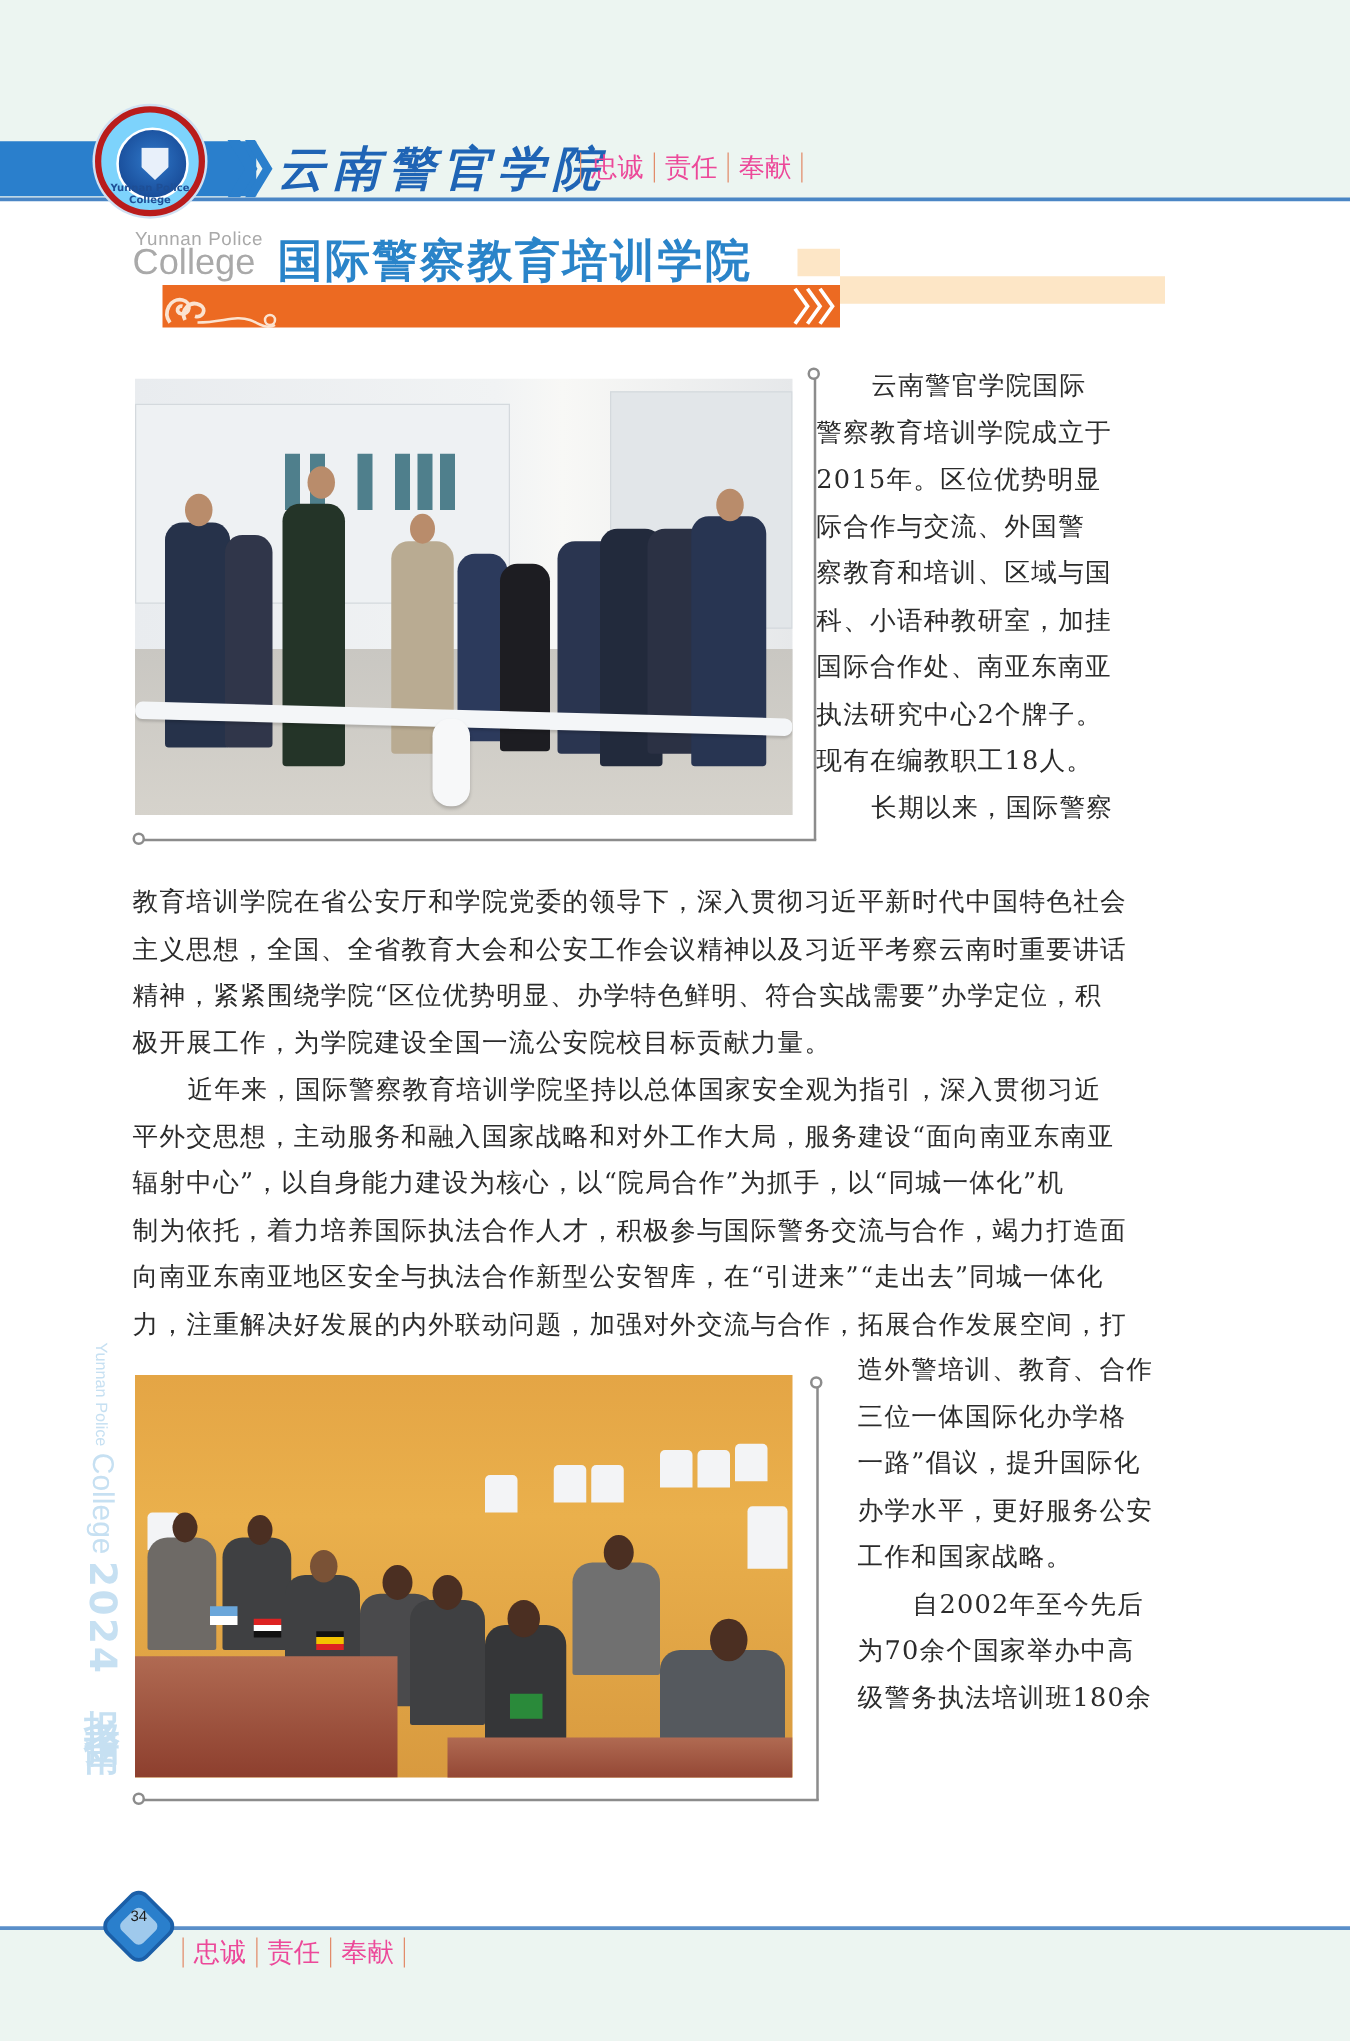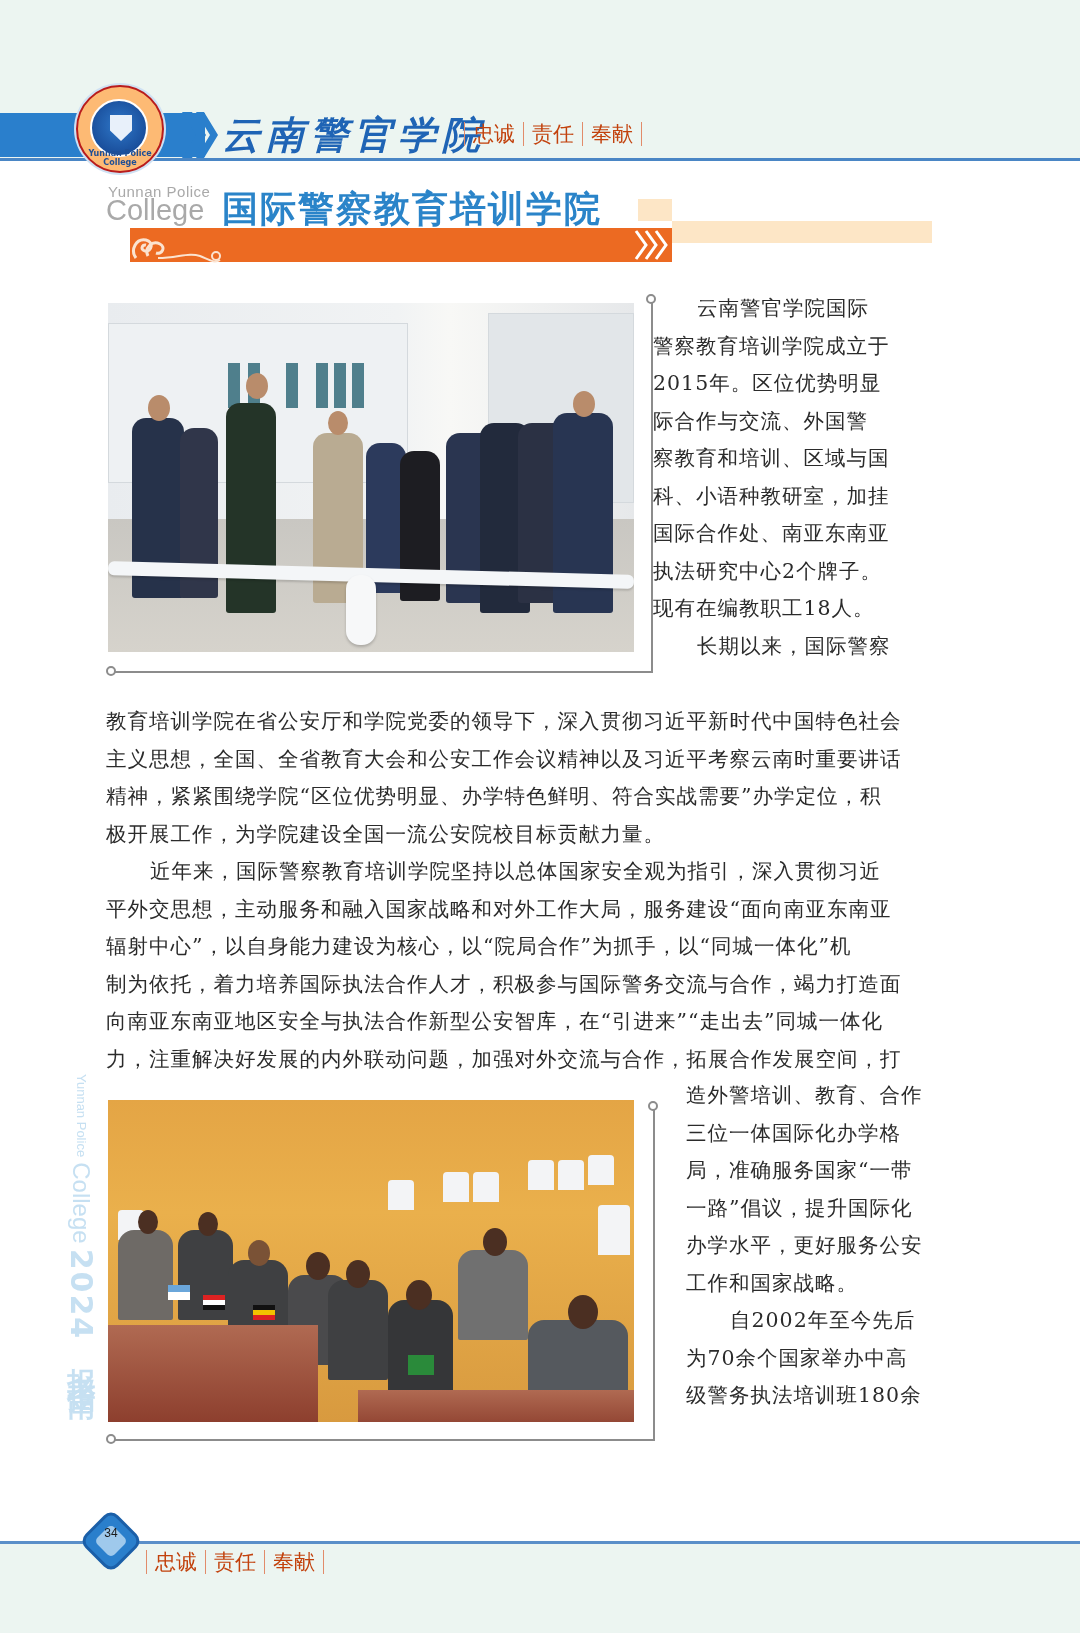--- a/index.html
+++ b/index.html
@@ -5,31 +5,31 @@
   * { box-sizing: border-box; margin: 0; padding: 0; }
   html, body { width: 1080px; height: 1633px; background: #ffffff; overflow: hidden; }
   body { position: relative; font-family: "DejaVu Serif", "Liberation Serif", serif; color: #2b2b2b; }
 
   
   .header-bg { position: absolute; left: 0; top: 0; width: 1080px; height: 160px; background: #ecf5f1; }
   .header-rule { position: absolute; left: 0; top: 158px; width: 1080px; height: 3px; background: #4a86c5; }
   .header-bar { position: absolute; left: 0; top: 113px; width: 205px; height: 44px; background: #2a7fcc; }
   .chevrons { position: absolute; left: 180px; top: 112px; width: 40px; height: 46px; }
   .logo { position: absolute; left: 76px; top: 85px; width: 88px; height: 88px; border-radius: 50%;
-          background: #fdba74; border: 2px solid #b91c1c; box-shadow: 0 0 0 2px #cfe1f3; }
+          background: #7dd3fc; border: 5px solid #b91c1c; box-shadow: 0 0 0 2px #cfe1f3; }
   .logo-inner { position: absolute; left: 12px; top: 12px; width: 58px; height: 58px; border-radius: 50%;
           background: radial-gradient(circle at 50% 45%, #2f78c9 0%, #1a4f9c 70%); border: 2px solid #ffffff; }
   .logo-shield { position: absolute; left: 18px; top: 14px; width: 22px; height: 26px; background: #e8f0fa;
           clip-path: polygon(0 0, 100% 0, 100% 60%, 50% 100%, 0 60%); }
   .logo-text { position: absolute; left: 0; bottom: 4px; width: 100%; text-align: center;
           font-family: "DejaVu Sans", sans-serif; font-size: 8px; font-weight: bold; color: #1e4f96; }
   .college-name { position: absolute; left: 222px; top: 110px; font-family: "DejaVu Serif", serif;
           font-size: 38px; font-weight: bold; font-style: italic; color: #1f64b5; letter-spacing: 6px; }
   .motto { position: absolute; display: flex; align-items: center; font-family: Liberation Mono, monospace;
-          color: #c2410c; }
+          color: #ec4899; }
   .motto-top { left: 456px; top: 120px; font-size: 21px; }
   .motto .sep { display: inline-block; width: 1px; height: 24px; background: #e28b6a; margin: 0 8px; }
 
   
   .yp-small { position: absolute; left: 108px; top: 183px; font-family: "Liberation Sans", sans-serif;
           font-size: 15px; color: #a9a9a9; letter-spacing: 0.5px; }
   .yp-big { position: absolute; left: 106px; top: 194px; font-family: "Liberation Sans", sans-serif;
           font-size: 29px; color: #a9a9a9; }
   .section-title { position: absolute; left: 222px; top: 185px; font-family: "DejaVu Sans", sans-serif;
           font-size: 36px; font-weight: bold; color: #2a84c9; letter-spacing: 2px; }
@@ -238,21 +238,20 @@
   <div class="flag" style="left:300px;top:255px;width:26px;height:20px;background:#2a8a3a;"></div>
 </div>
 <div class="frame-v" style="left:653px;top:1107px;height:333px;"></div>
 <div class="frame-h" style="left:112px;top:1439px;width:543px;"></div>
 <div class="frame-dot" style="left:648px;top:1101px;"></div>
 <div class="frame-dot" style="left:106px;top:1434px;"></div>
 
 <div class="txt txt-right-2">
   <span class="line">造外警培训、教育、合作</span>
   <span class="line">三位一体国际化办学格</span>
-  <span class="line">局，准确服务国家“一带</span>
   <span class="line">一路”倡议，提升国际化</span>
   <span class="line">办学水平，更好服务公安</span>
   <span class="line">工作和国家战略。</span>
   <span class="line indent-r">自2002年至今先后</span>
   <span class="line">为70余个国家举办中高</span>
   <span class="line">级警务执法培训班180余</span>
 </div>
 
 <div class="footer-bg"></div>
 <div class="footer-rule"></div>

